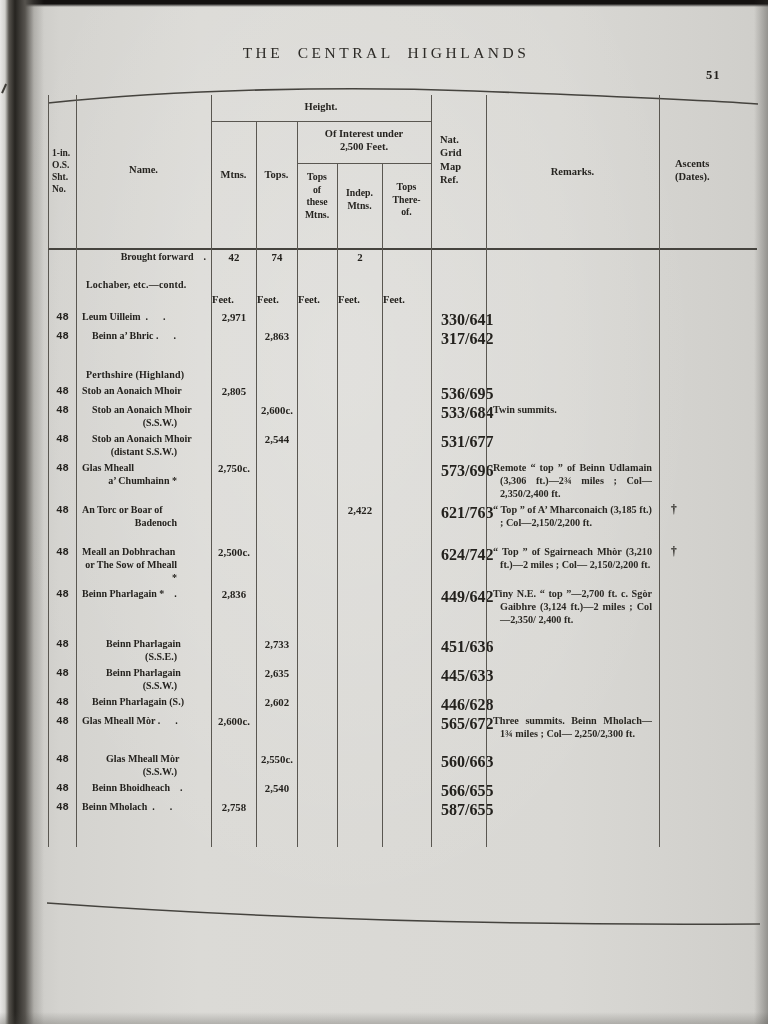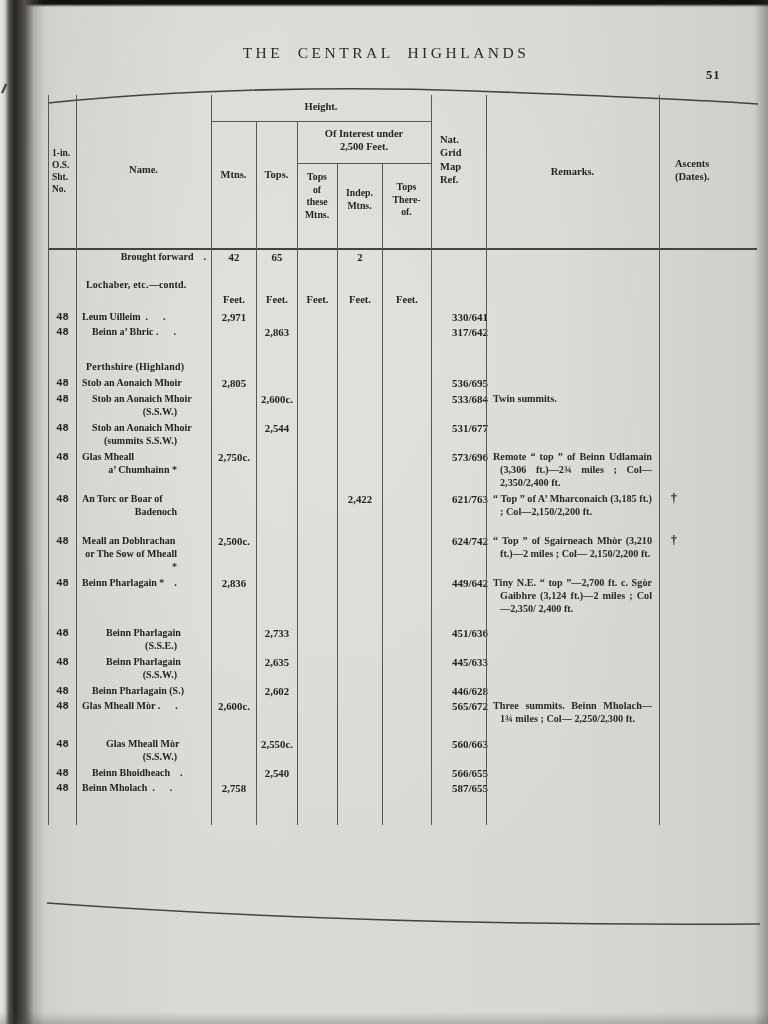--- a/index.html
+++ b/index.html
@@ -48,25 +48,25 @@
   .row > div{height:100%;}
   .bl{border-left:1px solid #5a5751;}
   .c-sht{text-align:center;font-size:10.5px;padding-top:1px;font-family:Liberation Mono, monospace;}
   .c-name{font-size:10px;line-height:1.32;padding-left:5px;padding-right:2px;}
   .c-name .ind1{padding-left:10px;}
   .c-name .ind2{padding-left:24px;}
   .c-name .n2{text-align:right;padding-right:32px;}
   .c-name .section{padding-left:4px;letter-spacing:0.2px;}
   .c-fwd{text-align:right;padding-right:5px;}
   .c-num{font-size:10.8px;text-align:center;padding-top:1px;}
-  .c-grid{font-size:11px;padding-left:20px;padding-top:1px;}
+  .c-grid{font-size:16px;padding-left:9px;padding-top:1px;}
   .c-rem{font-size:10.2px;line-height:1.28;padding:0 7px 0 13px;text-indent:-7px;
     text-align:justify;color:#2a2823;}
   .c-asc{font-size:11.5px;padding-left:11px;}
-  .units{text-align:center;font-size:10.5px;}
+  .units{text-align:left;font-size:10.5px;}
   .tl{border-top:1px solid #5a5751;}
   .pt{padding-top:6px;}
 </style>
 </head>
 <body>
 
 <div class="page">
   <div class="edge-top"></div>
   <div class="edge-left"></div>
   <div class="edge-right"></div>
@@ -119,21 +119,21 @@
     <div class="hlabel" style="left:437px;top:70px;width:173px">Remarks.</div>
     <div class="hlabel" style="left:610px;top:62px;width:98px;text-align:left;padding-left:16px">Ascents
 (Dates).</div>
   </div>
 
   <div class="tbody" id="tbody">
       <div class="row" style="min-height: 18px;">
         <div class="c-sht"></div>
         <div class="c-name bl c-fwd">Brought forward  .</div>
         <div class="c-num bl">42</div>
-        <div class="c-num bl">65</div>
+        <div class="c-num bl">74</div>
         <div class="c-num bl"></div>
         <div class="c-num bl">2</div>
         <div class="c-num bl"></div>
         <div class="c-grid bl"></div>
         <div class="c-rem bl"></div>
         <div class="c-asc bl"></div>
       </div>
       <div class="row" style="min-height: 10px;">
         <div class="c-sht"></div>
         <div class="c-name bl"></div>
@@ -252,21 +252,21 @@
         <div class="c-num bl"></div>
         <div class="c-num bl"></div>
         <div class="c-grid bl">533/684</div>
         <div class="c-rem bl">Twin summits.</div>
         <div class="c-asc bl"></div>
       </div>
       <div class="row" style="min-height: 29px;">
         <div class="c-sht">48</div>
         <div class="c-name bl">
           <div class="ind1">Stob an Aonaich Mhoir</div>
-          <div class="n2">(summits S.S.W.)</div>
+          <div class="n2">(distant S.S.W.)</div>
         </div>
         <div class="c-num bl"></div>
         <div class="c-num bl">2,544</div>
         <div class="c-num bl"></div>
         <div class="c-num bl"></div>
         <div class="c-num bl"></div>
         <div class="c-grid bl">531/677</div>
         <div class="c-rem bl"></div>
         <div class="c-asc bl"></div>
       </div>

